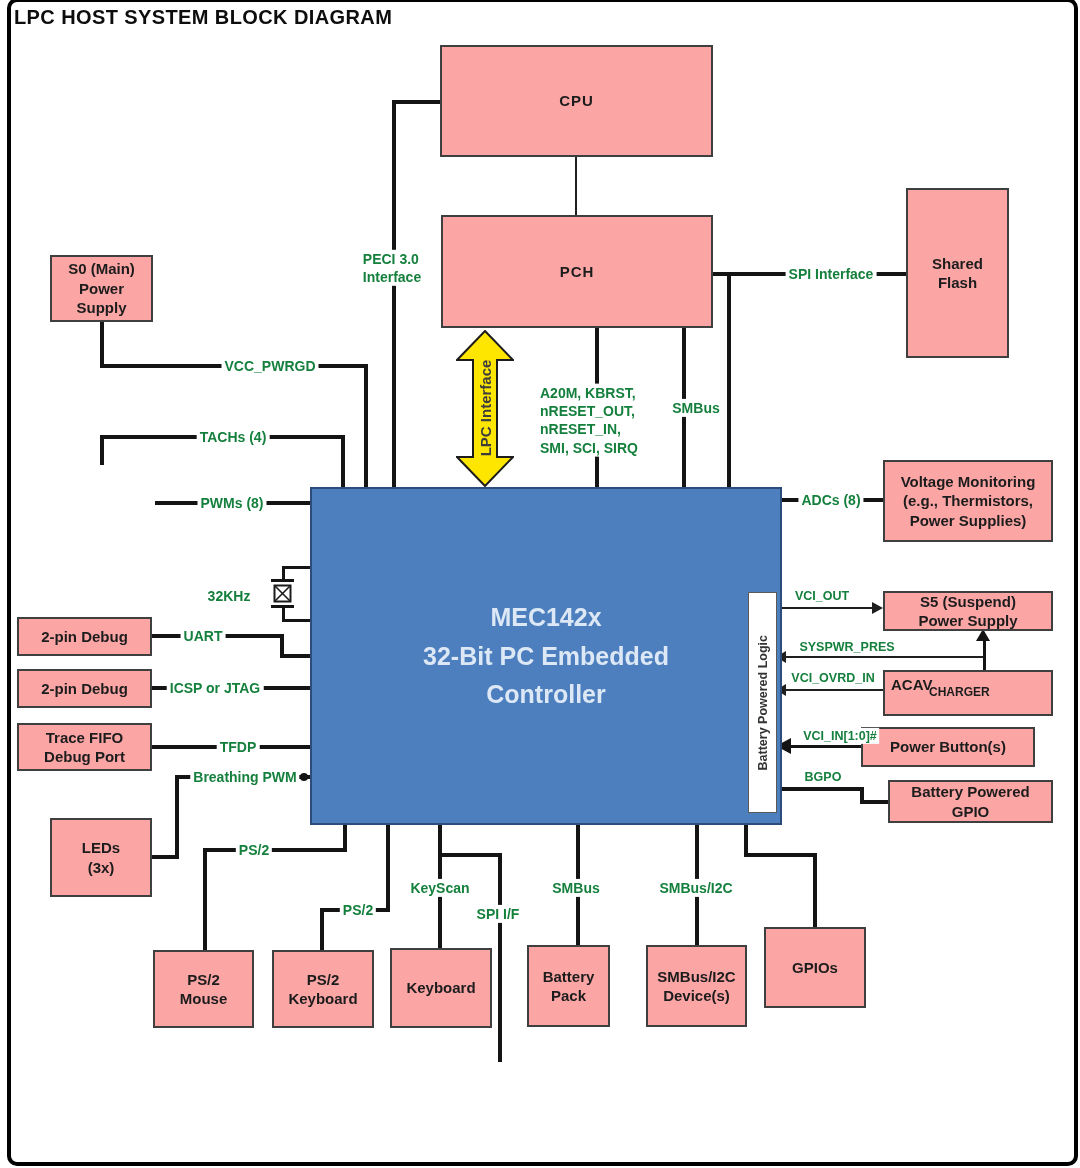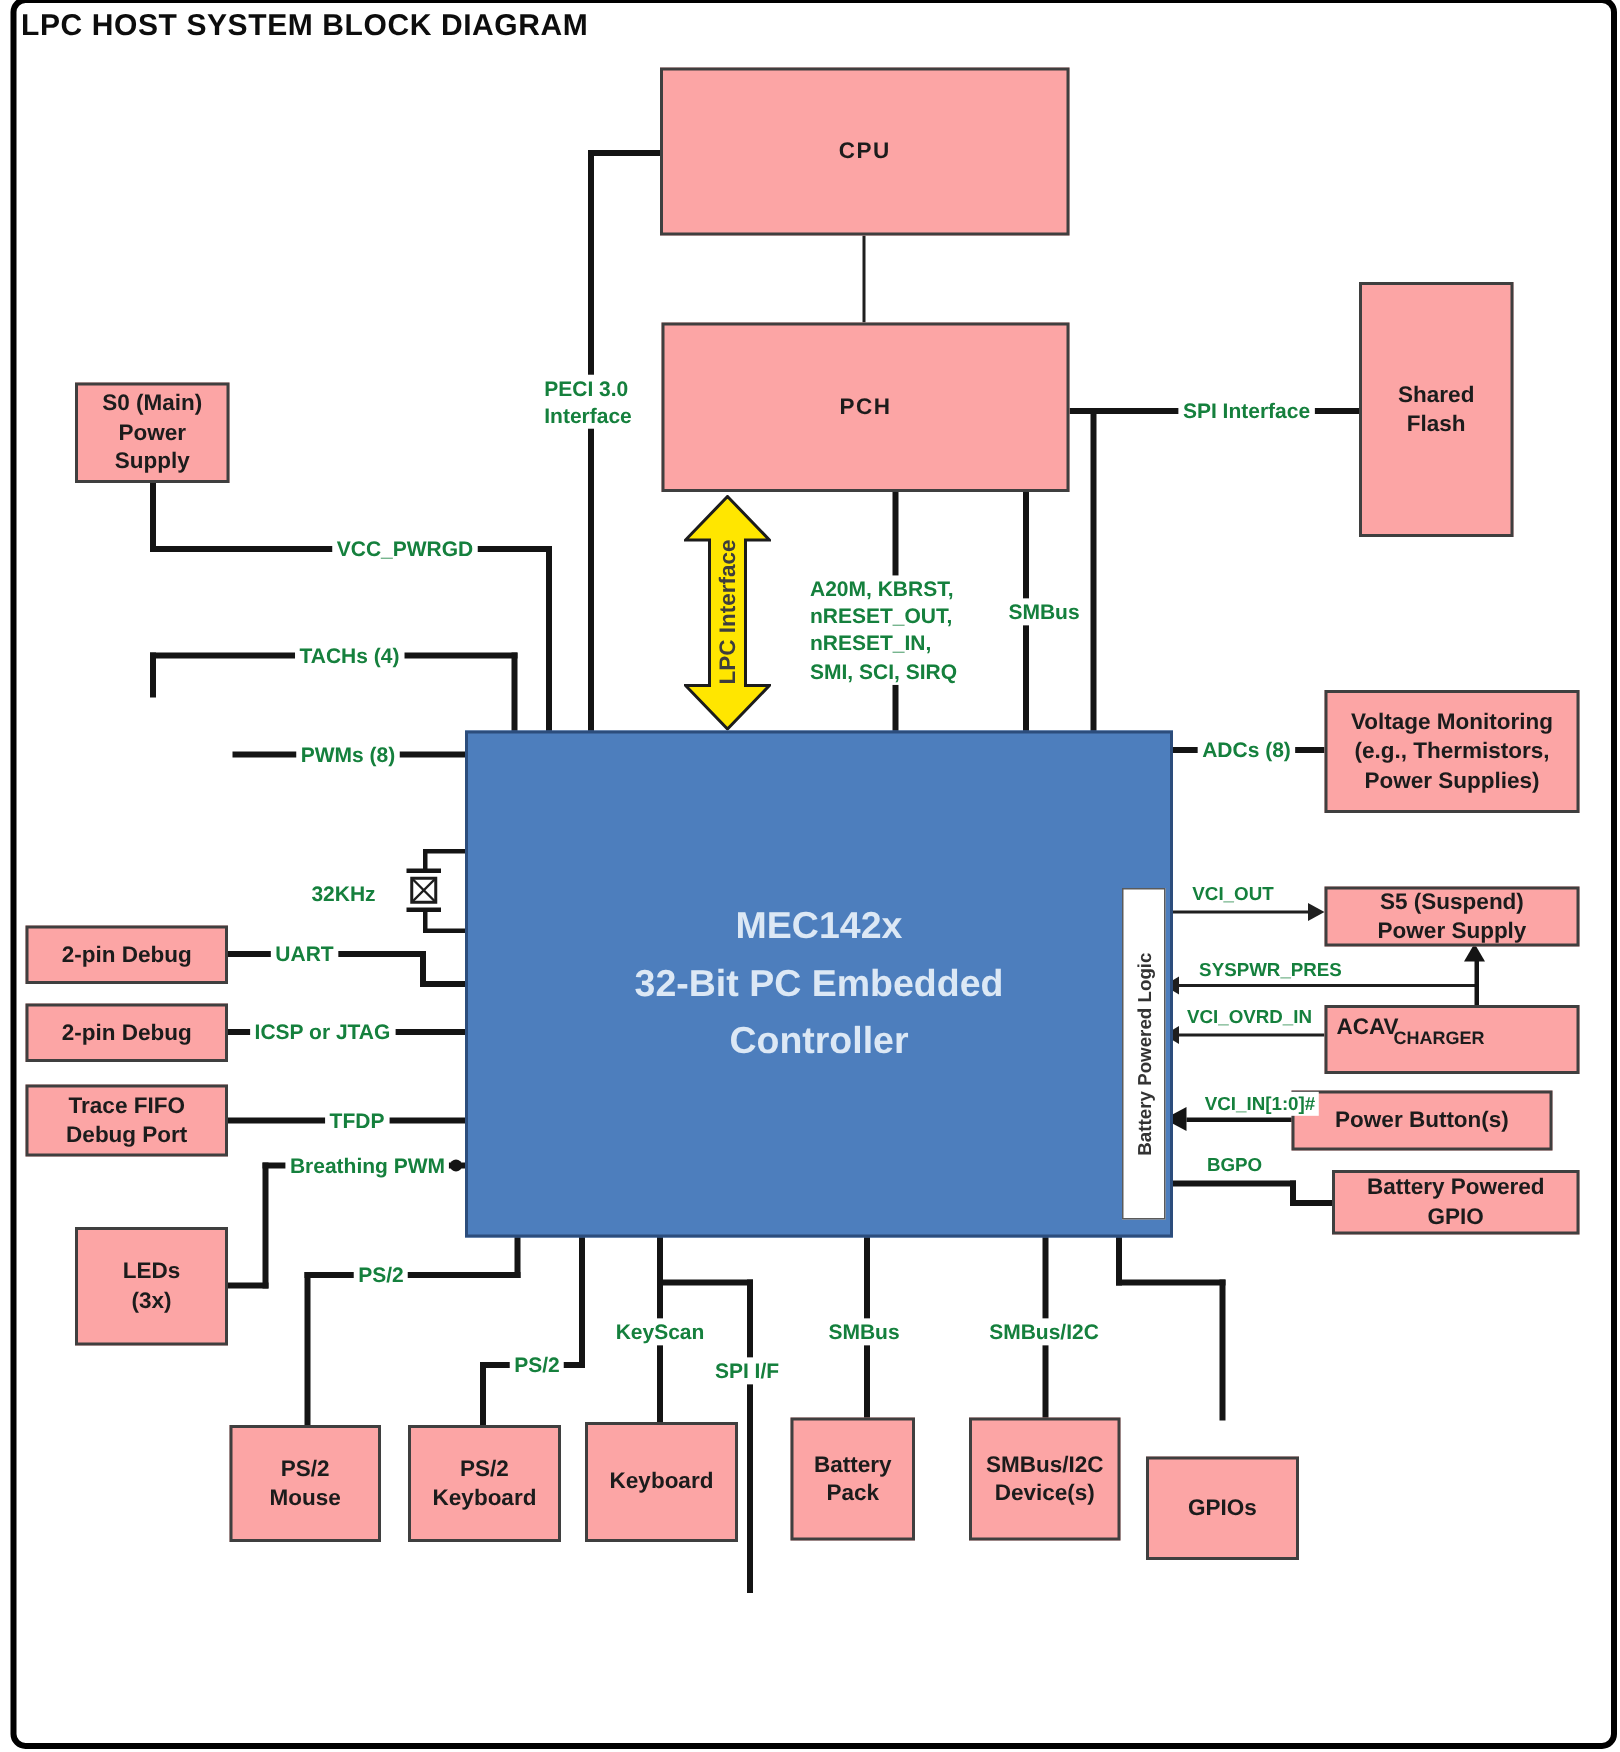--- a/index.html
+++ b/index.html
@@ -142,21 +142,21 @@
 (3x)</div>
   <div class="box" style="left:153px;top:950px;width:101px;height:78px">PS/2
 Mouse</div>
   <div class="box" style="left:272px;top:950px;width:102px;height:78px">PS/2
 Keyboard</div>
   <div class="box" style="left:390px;top:948px;width:102px;height:80px">Keyboard</div>
   <div class="box" style="left:527px;top:945px;width:83px;height:82px">Battery
 Pack</div>
   <div class="box" style="left:646px;top:945px;width:101px;height:82px">SMBus/I2C
 Device(s)</div>
-  <div class="box" style="left:764px;top:971px;width:102px;height:69px">GPIOs</div>
+  <div class="box" style="left:764px;top:927px;width:102px;height:81px">GPIOs</div>
   <div class="box" style="left:883px;top:460px;width:170px;height:82px">Voltage Monitoring
 (e.g., Thermistors,
 Power Supplies)</div>
   <div class="box" style="left:883px;top:591px;width:170px;height:40px">S5 (Suspend)
 Power Supply</div>
   <div class="box" style="left:883px;top:670px;width:170px;height:46px">
     <span class="charger-prefix">ACAV</span>
     <span class="charger-main">CHARGER</span>
   </div>
   <div class="box" style="left:861px;top:727px;width:174px;height:40px">Power Button(s)</div>

